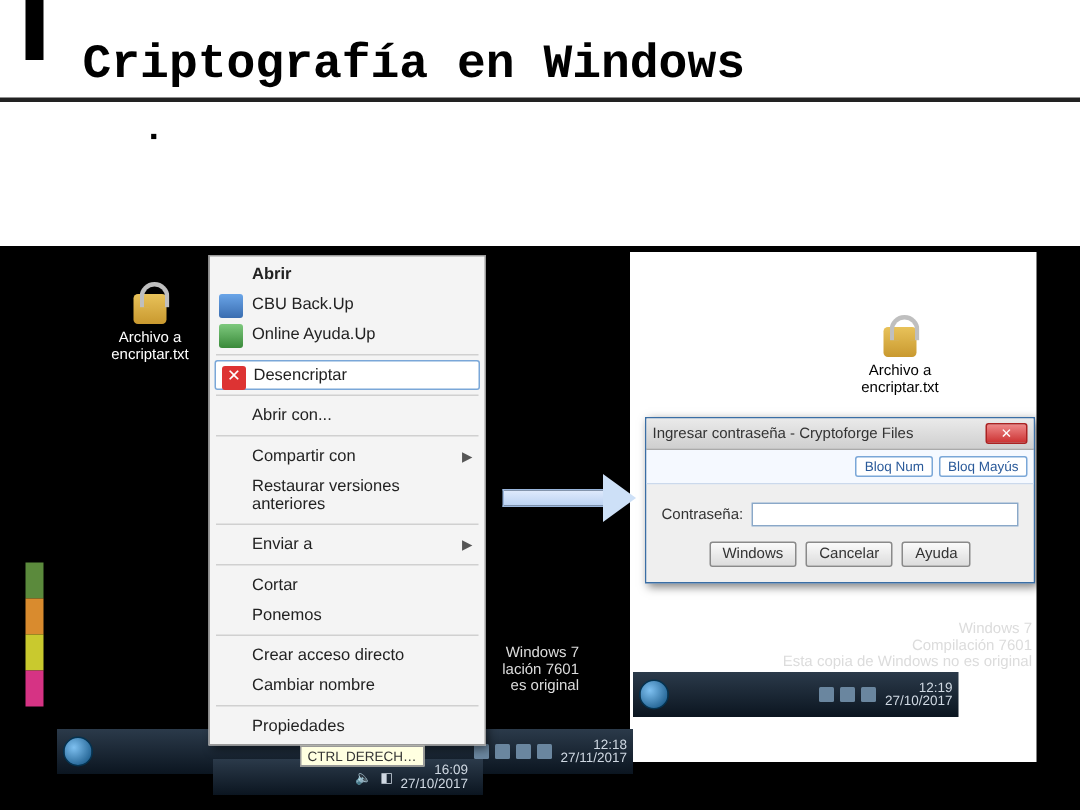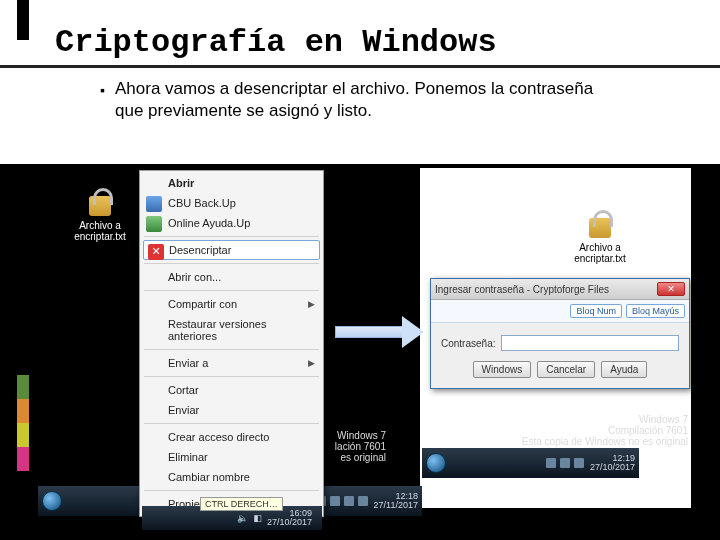--- a/index.html
+++ b/index.html
@@ -312,21 +312,20 @@
   <div class="s1"></div>
     <div class="s2"></div>
     <div class="s3"></div>
     <div class="s4"></div>
 </div>
 
 <div class="slide content">
   <h1 class="title">Criptografía en Windows</h1>
   <div class="bullet-row">
     <span class="b">▪</span>
-    <span>Ahora vamos a desencriptar el archivo. Ponemos la contraseña que previamente se asignó y listo.</span>
   </div>
 </div>
 
 <div class="screens"></div>
 <div class="right-white"></div>
 
 <div class="desk-icon">
   <div class="lock-ico"></div>
   <div>Archivo a encriptar.txt</div>
 </div>
@@ -363,28 +362,25 @@
   <div class="ctx-sep"></div>
   <div class="ctx-item">
     <span>Enviar a</span>
     <span class="arrow">▶</span>
   </div>
   <div class="ctx-sep"></div>
   <div class="ctx-item">
     <span>Cortar</span>
   </div>
   <div class="ctx-item">
-    <span>Enviar</span>
+    <span>Ponemos</span>
   </div>
   <div class="ctx-sep"></div>
   <div class="ctx-item">
     <span>Crear acceso directo</span>
-  </div>
-  <div class="ctx-item">
-    <span>Eliminar</span>
   </div>
   <div class="ctx-item">
     <span>Cambiar nombre</span>
   </div>
   <div class="ctx-sep"></div>
   <div class="ctx-item">
     <span>Propiedades</span>
   </div>
 </div>
 

